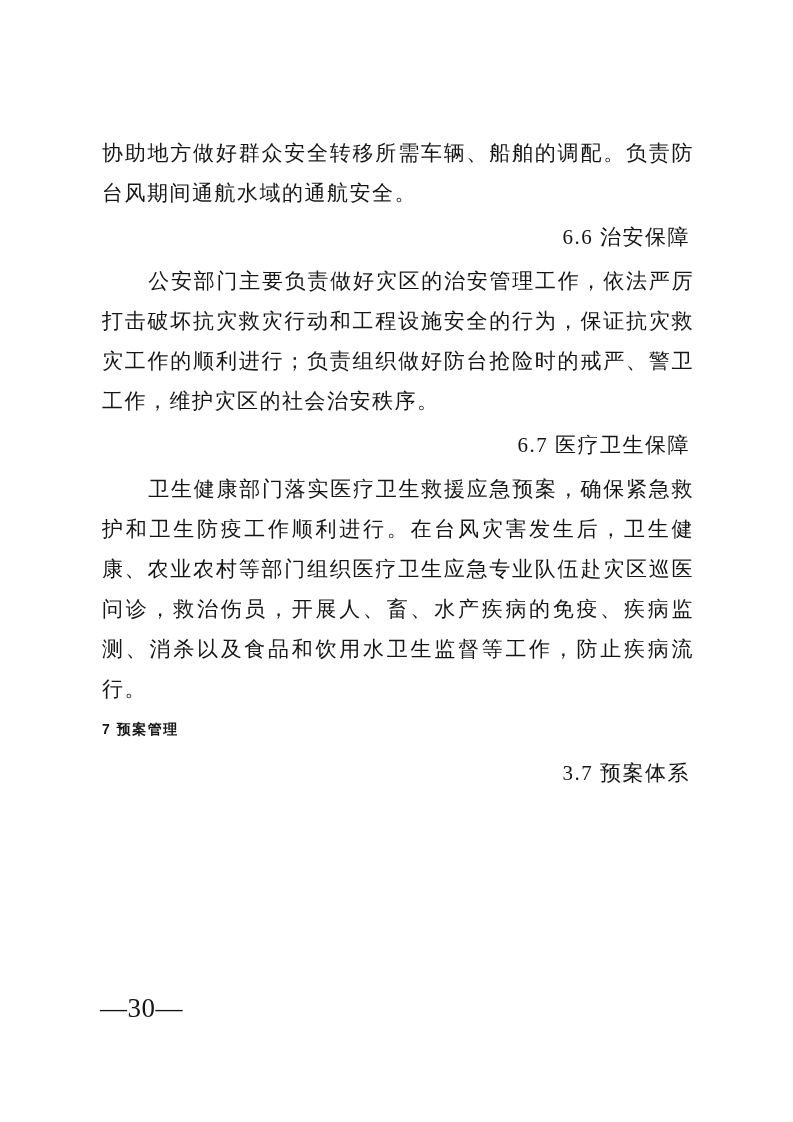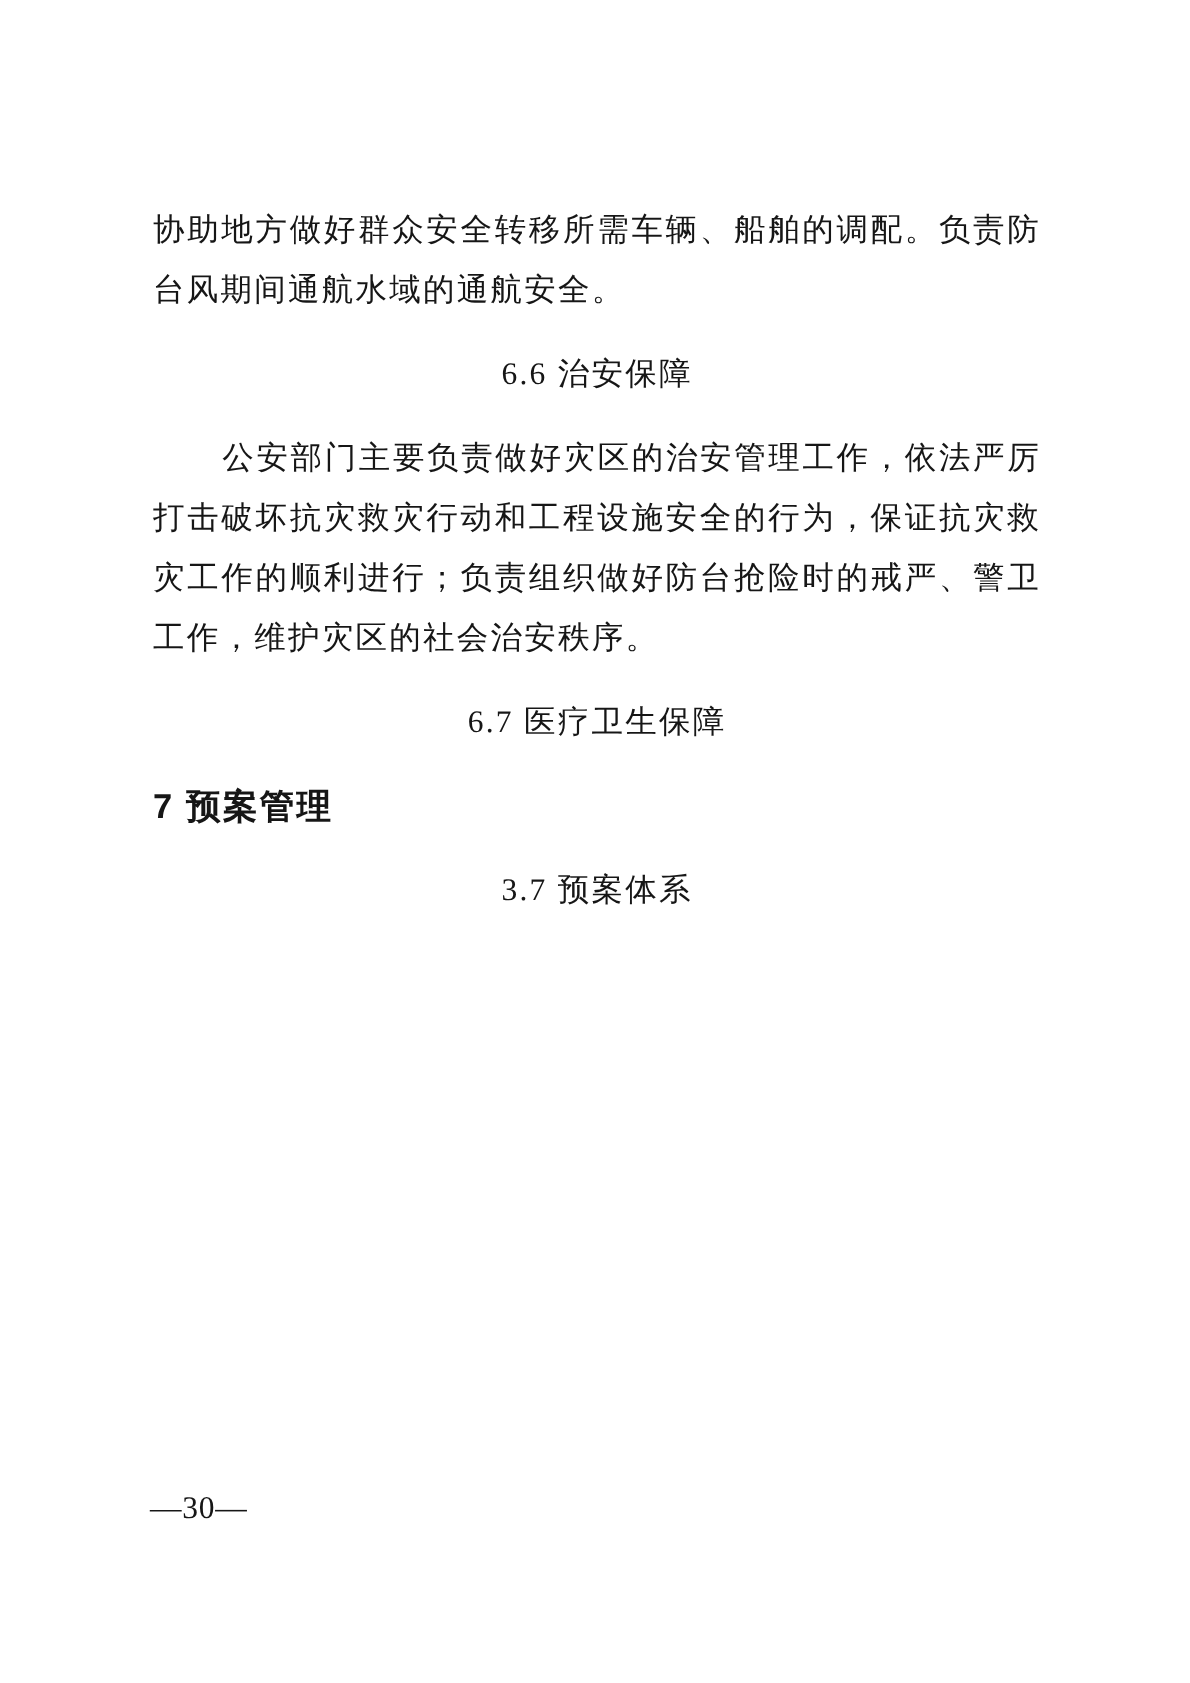--- a/index.html
+++ b/index.html
@@ -30,51 +30,52 @@
   .para {
     margin: 0;
     text-indent: 2.2em;
     letter-spacing: 1.5px;
     text-align-last: left;
   }
   .para.continued {
     text-indent: 0;
   }
   .sec-heading {
-    margin: 16px;
+    margin: 4px;
     font-size: 21px;
     font-weight: normal;
     letter-spacing: 1.5px;
     line-height: 40px;
-    text-align: center;
+    text-align: right;
   }
   .chapter-heading {
     margin: 0;
-    font-size: 23px;
+    font-size: 14px;
     font-weight: bold;
     font-family: "Liberation Sans", "DejaVu Sans", sans-serif;
     letter-spacing: 1.5px;
     line-height: 40px;
     text-align: left;
   }
   .page-number {
     position: absolute;
     left: 100px;
     top: 993px;
-    font-size: 21px;
+    font-size: 27px;
     letter-spacing: 0.5px;
     color: #161616;
   }
 </style>
 </head>
 <body>
 
 <div class="page">
   <div class="content">
     <p class="para continued">协助地方做好群众安全转移所需车辆、船舶的调配。负责防台风期间通航水域的通航安全。</p>
     <h3 class="sec-heading">6.6 治安保障</h3>
     <p class="para">公安部门主要负责做好灾区的治安管理工作，依法严厉打击破坏抗灾救灾行动和工程设施安全的行为，保证抗灾救灾工作的顺利进行；负责组织做好防台抢险时的戒严、警卫工作，维护灾区的社会治安秩序。</p>
     <h3 class="sec-heading">6.7 医疗卫生保障</h3>
+    <p class="para">卫生健康部门落实医疗卫生救援应急预案，确保紧急救护和卫生防疫工作顺利进行。在台风灾害发生后，卫生健康、农业农村等部门组织医疗卫生应急专业队伍赴灾区巡医问诊，救治伤员，开展人、畜、水产疾病的免疫、疾病监测、消杀以及食品和饮用水卫生监督等工作，防止疾病流行。</p>
     <h2 class="chapter-heading">7 预案管理</h2>
     <h3 class="sec-heading">3.7 预案体系</h3>
   </div>
   <div class="page-number">—30—</div>
 </div>
 
 </body></html>

